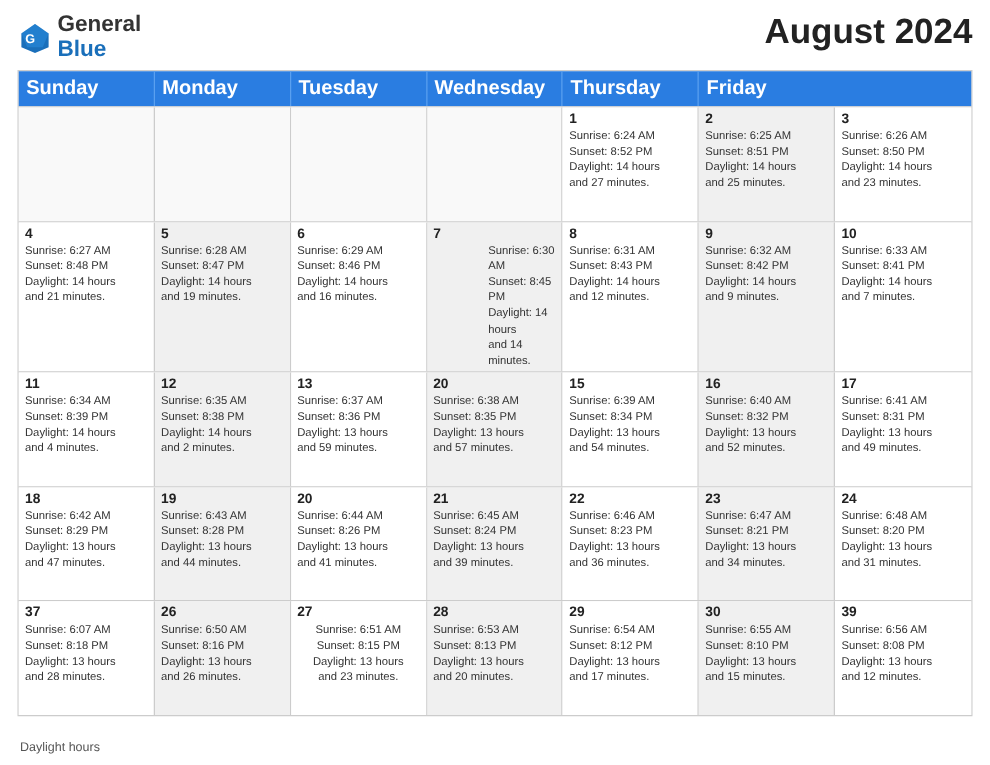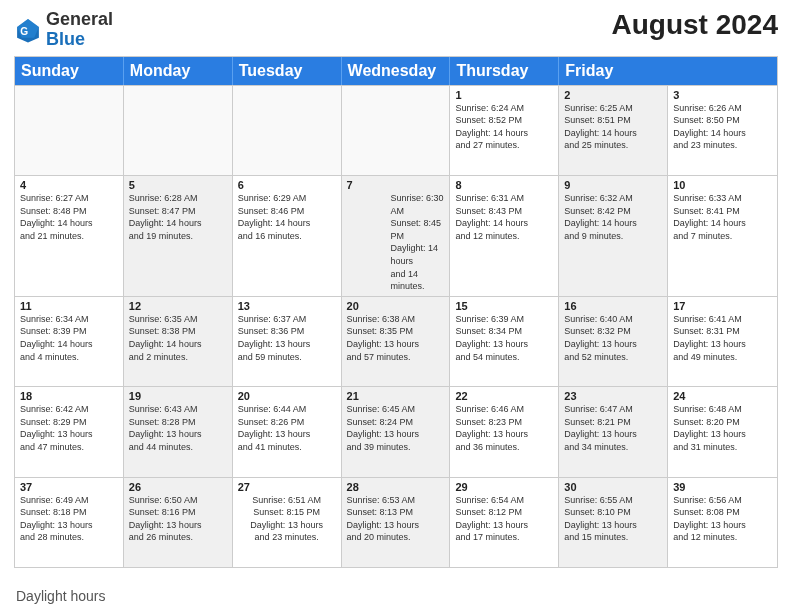--- a/index.html
+++ b/index.html
@@ -98,21 +98,21 @@
       font-weight: bold;
       font-size: 11px;
       margin-bottom: 1px;
     }
     .day-info {
       font-size: 9px;
       line-height: 1.4;
       color: #333;
     }
     .footer-note {
-      font-size: 14px;
+      font-size: 10px;
       color: #555;
       margin-top: 20px;
       text-align: left;
       padding-left: 2px;
     }
   </style>
 </head>
 <body>
 
 <div class="page">
@@ -319,21 +319,21 @@
             <div class="day-number">24</div>
             <div class="day-info" style="white-space: pre-line;">Sunrise: 6:48 AM
 Sunset: 8:20 PM
 Daylight: 13 hours
 and 31 minutes.</div>
           </div>
         </div>
         <div class="cal-row">
           <div class="cal-cell">
             <div class="day-number">37</div>
-            <div class="day-info" style="white-space: pre-line;">Sunrise: 6:49 AM
+            <div class="day-info" style="white-space: pre-line;">Sunrise: 6:07 AM
 Sunset: 8:18 PM
 Daylight: 13 hours
 and 28 minutes.</div>
           </div>
           <div class="cal-cell shaded">
             <div class="day-number">26</div>
             <div class="day-info" style="white-space: pre-line;">Sunrise: 6:50 AM
 Sunset: 8:16 PM
 Daylight: 13 hours
 and 26 minutes.</div>

